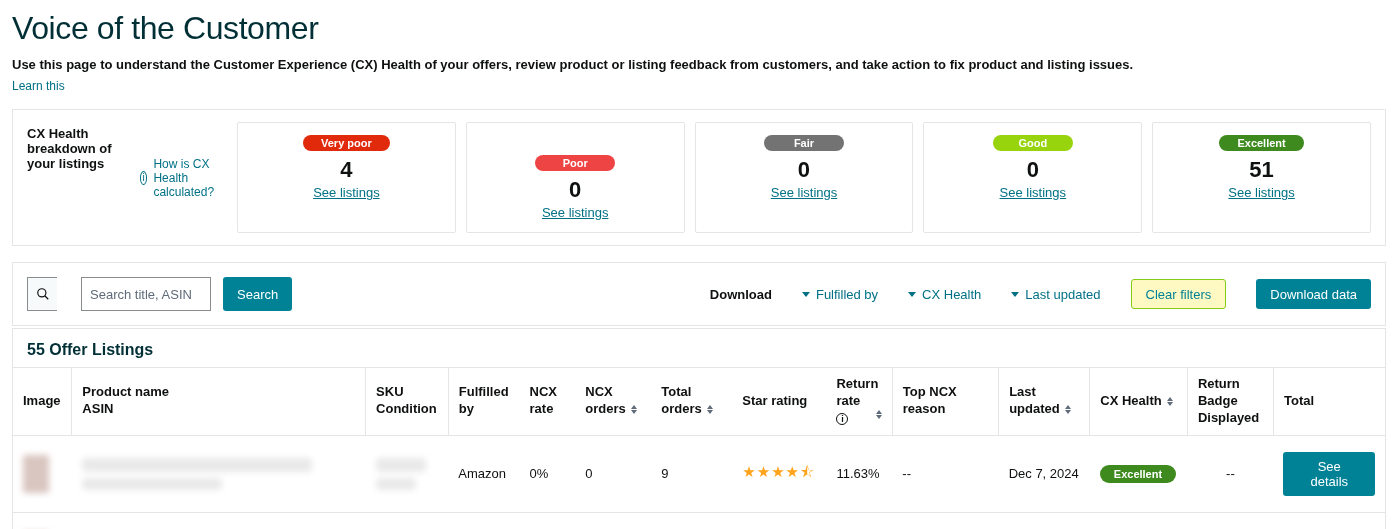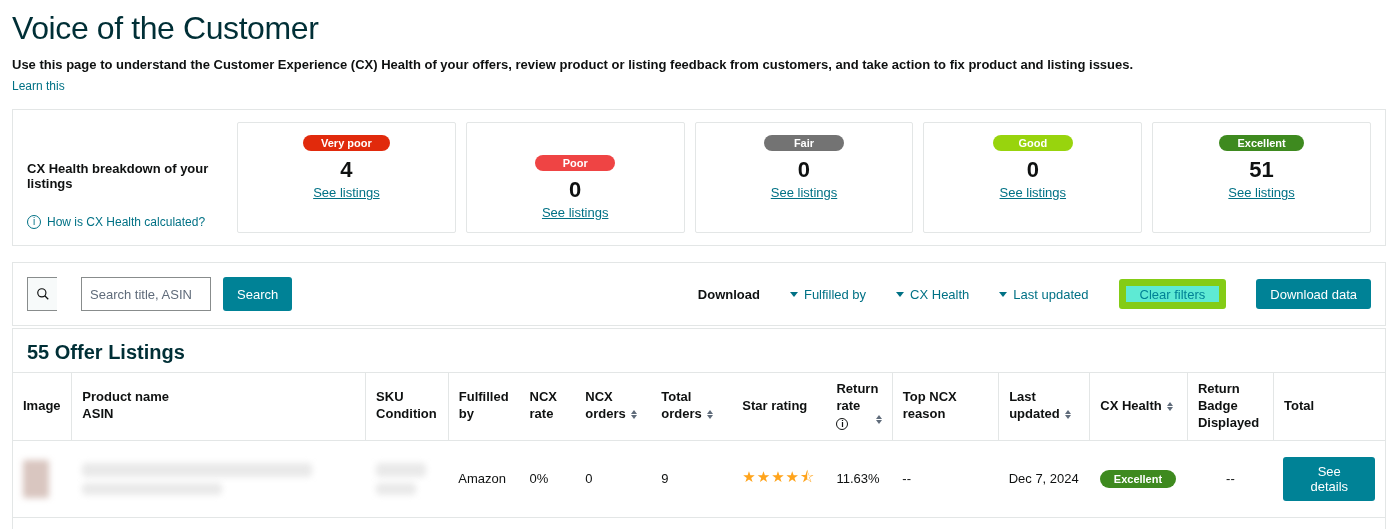--- a/index.html
+++ b/index.html
@@ -36,24 +36,22 @@
   .breakdown-row {
     display: flex;
     gap: 10px;
     border: 1px solid #E3E6E6;
     padding: 12px 14px;
     align-items: stretch;
   }
   .breakdown-label {
     width: 200px;
     display: flex;
-    flex-direction: column;
     justify-content: space-between;
     padding: 4px 0;
-    margin-top: 35px;
   }
   .breakdown-label .bl-title {
     font-size: 13px;
     font-weight: 700;
   }
   .breakdown-label .bl-help {
     color: #007185;
     font-size: 12px;
     display: flex;
     align-items: center;
@@ -123,23 +121,23 @@
   }
   .btn-primary {
     background: #008296;
     color: #fff;
     height: 34px;
     padding: 0 14px;
     border-radius: 3px;
     margin-left: 12px;
   }
   .btn-outline {
-    background:#5eead4;
+    background:#fef9c3;
     color:#008296;
-    border:7px solid #84cc16;
+    border:1px solid #84cc16;
     height:30px;
     padding:0 14px;
     border-radius:3px;
   }
   .right-filters {
     margin-left:auto;
     display:flex;
     align-items:center;
     gap: 30px;
   }
@@ -162,21 +160,21 @@
   .btn-filled {
     background:#008296;color:#fff;height:30px;padding:0 14px;border-radius:3px;border:none;
   }
 
   
   .table-container {
     border: 1px solid #E3E6E6;
     margin-top: 2px;
   }
   .table-title {
-    font-size: 20px;
+    font-size: 16px;
     font-weight: 700;
     color:#002F36;
     padding: 12px 14px 8px;
   }
   table.listings {
     width: 100%;
     border-collapse: collapse;
     font-size: 13px;
   }
   table.listings th {

